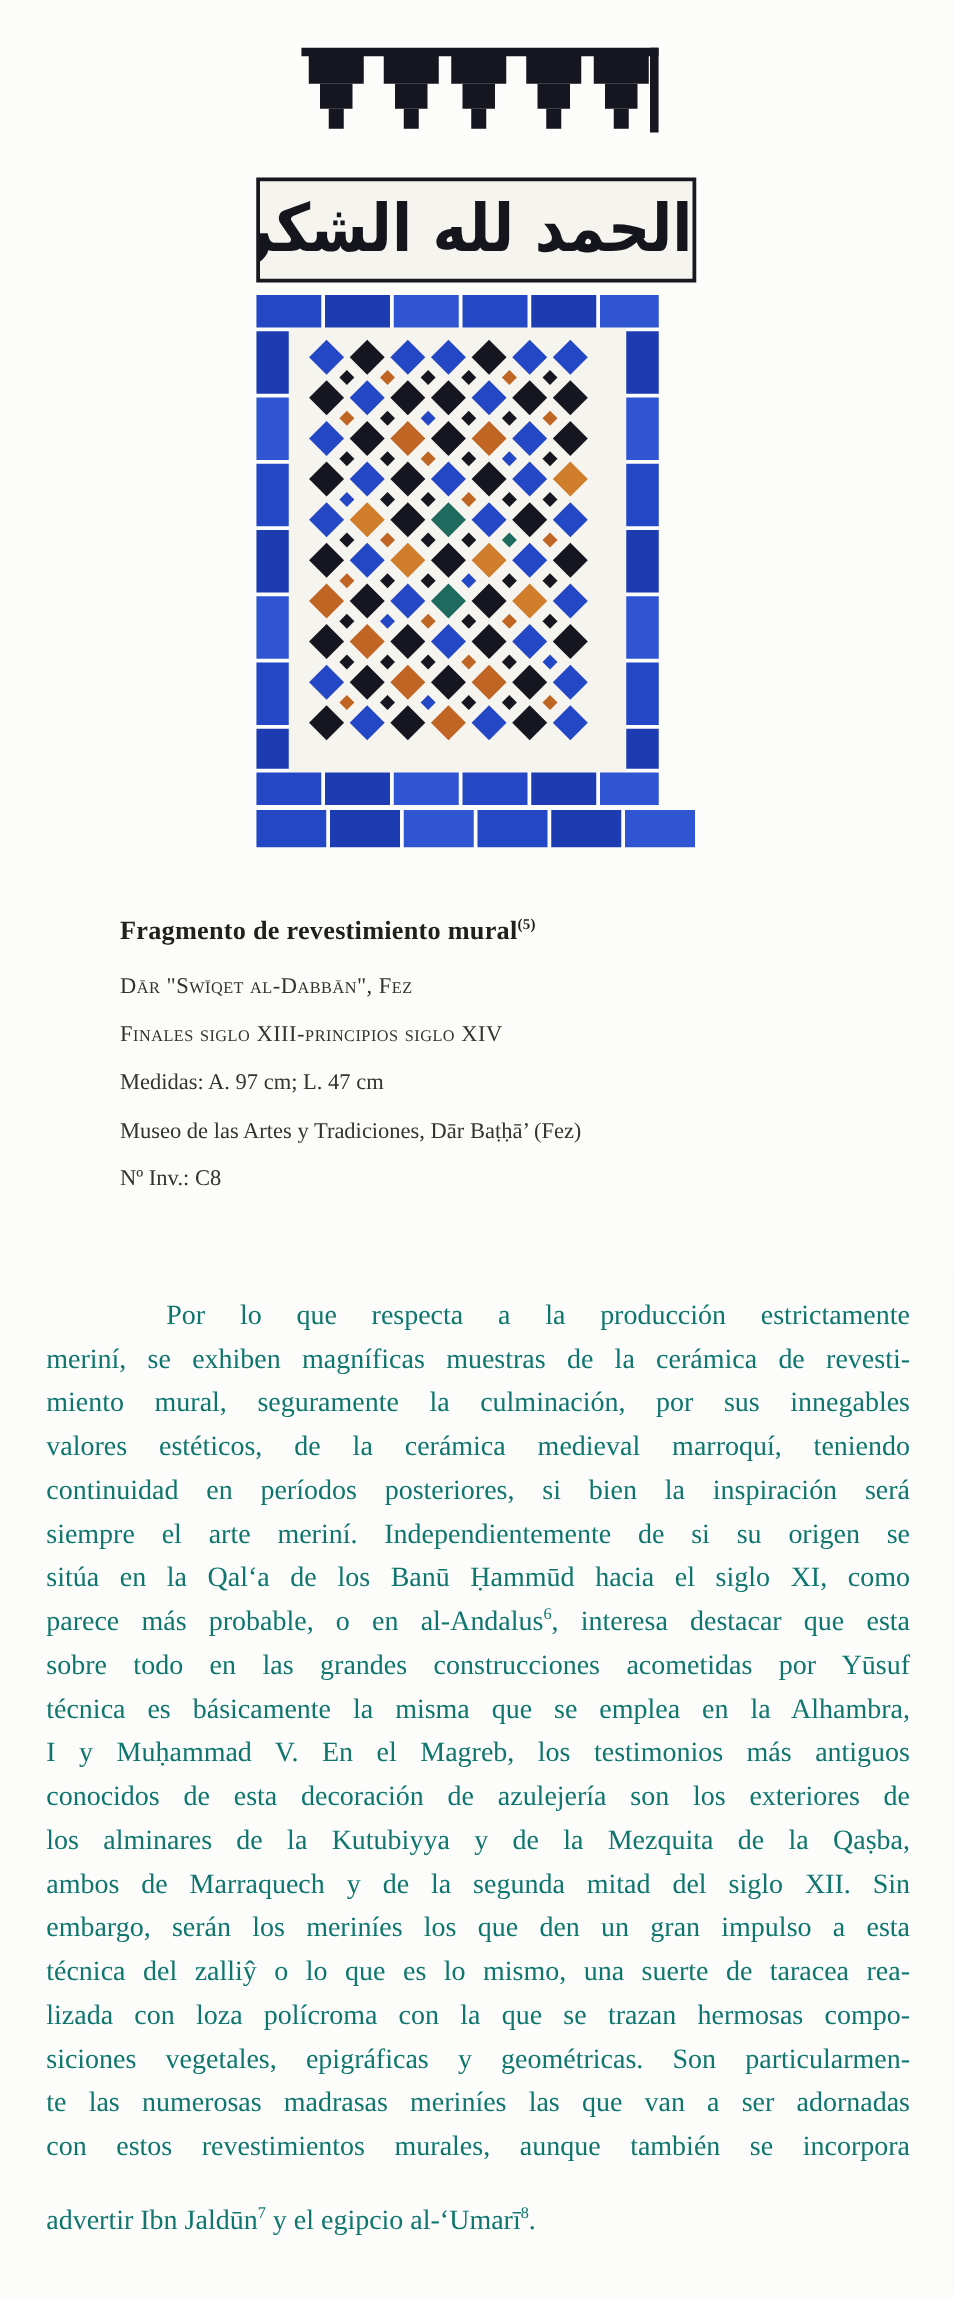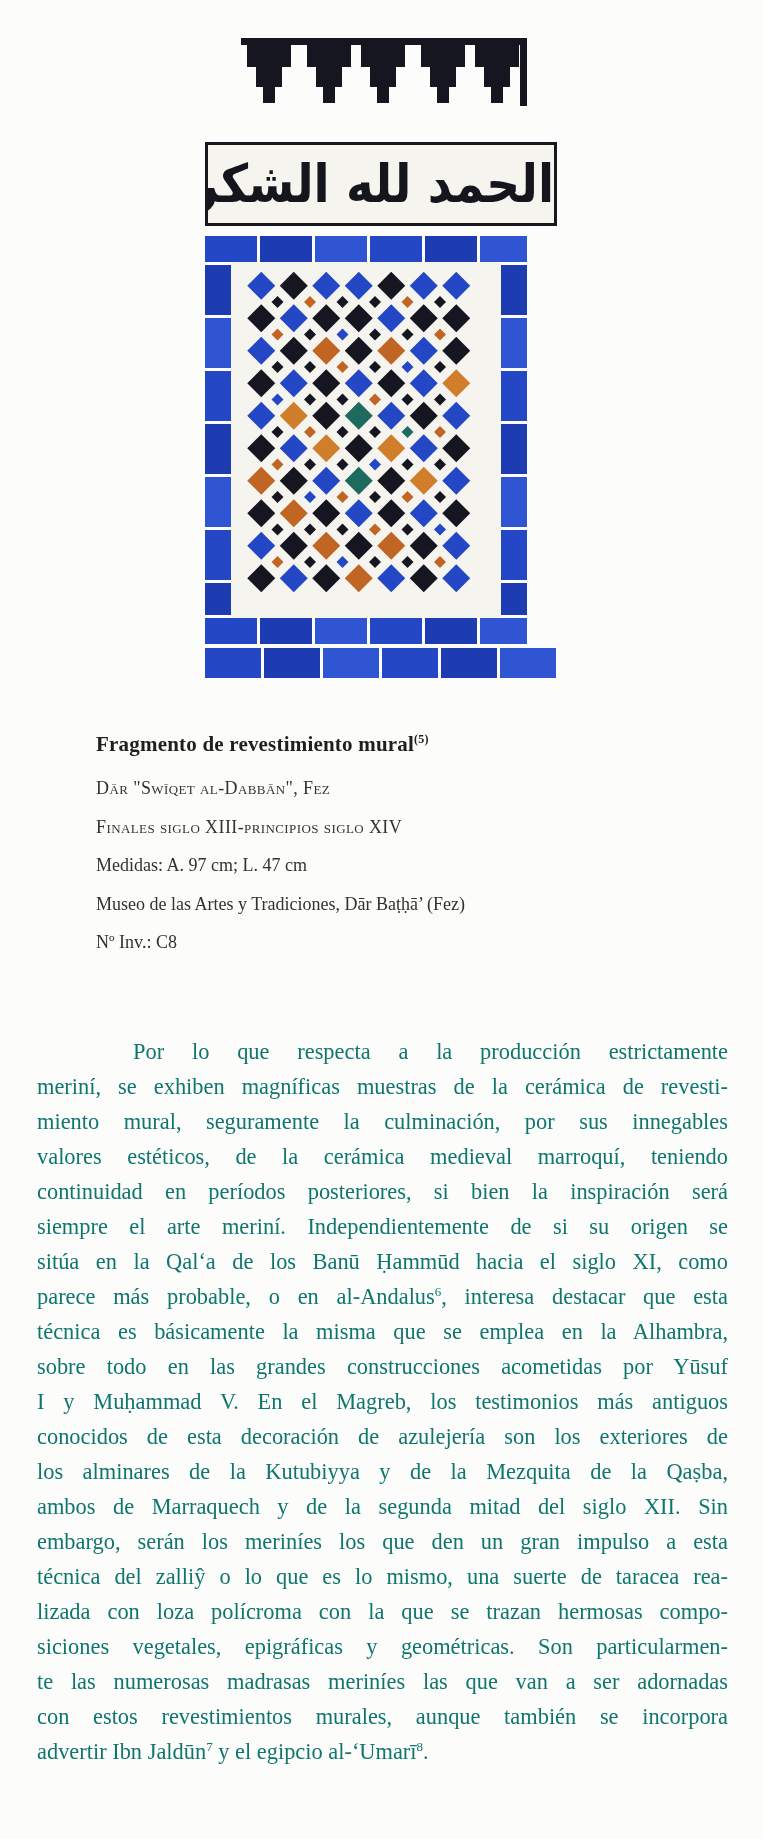--- a/index.html
+++ b/index.html
@@ -32,21 +32,21 @@
   
   #body-text{
     position:absolute; left:37px; top:1034px; width:691px;
     font-size:22.4px; color:#0f766e;
   }
   .bline{
     line-height:35px; height:35px; white-space:nowrap;
     text-align:justify; text-align-last:justify;
   }
   .bline.first{padding-left:96px; width:595px;}
-  .bline.last{text-align-last:left;}
+  .bline.last{text-align-last:left;margin-top:24px;}
   .it{}
   .sup{font-size:13px; vertical-align:super; line-height:0;}
 </style>
 </head>
 <body>
 
 <div id="page">
 
   <div id="photo">
     <div id="merlon-wrap">
@@ -251,22 +251,22 @@
 
   <div id="body-text">
       <div class="bline first"><span>Por lo que respecta a la producción estrictamente</span></div>
       <div class="bline"><span>meriní, se exhiben magníficas muestras de la </span><span class="it">cerámica de revesti-</span></div>
       <div class="bline"><span class="it">miento mural</span><span>, seguramente la culminación, por sus innegables</span></div>
       <div class="bline"><span>valores estéticos, de la cerámica medieval marroquí, teniendo</span></div>
       <div class="bline"><span>continuidad en períodos posteriores, si bien la inspiración será</span></div>
       <div class="bline"><span>siempre el arte meriní. Independientemente de si su origen se</span></div>
       <div class="bline"><span>sitúa en la Qal‘a de los Banū Ḥammūd hacia el siglo XI, como</span></div>
       <div class="bline"><span>parece más probable, o en al-Andalus</span><span class="sup">6</span><span>, interesa destacar que esta</span></div>
+      <div class="bline"><span>sobre todo en las grandes construcciones acometidas por Yūsuf</span></div>
       <div class="bline"><span>técnica es básicamente la misma que se emplea en la Alhambra,</span></div>
-      <div class="bline"><span>sobre todo en las grandes construcciones acometidas por Yūsuf</span></div>
       <div class="bline"><span>I y Muḥammad V. En el Magreb, los testimonios más antiguos</span></div>
       <div class="bline"><span>conocidos de esta decoración de azulejería son los exteriores de</span></div>
       <div class="bline"><span>los alminares de la </span><span class="it">Kutubiyya</span><span> y de la Mezquita de la </span><span class="it">Qaṣba</span><span>,</span></div>
       <div class="bline"><span>ambos de Marraquech y de la segunda mitad del siglo XII. Sin</span></div>
       <div class="bline"><span>embargo, serán los meriníes los que den un gran impulso a esta</span></div>
       <div class="bline"><span>técnica del </span><span class="it">zalliŷ</span><span> o lo que es lo mismo, una suerte de taracea rea-</span></div>
       <div class="bline"><span>lizada con loza polícroma con la que se trazan hermosas compo-</span></div>
       <div class="bline"><span>siciones vegetales, epigráficas y geométricas. Son particularmen-</span></div>
       <div class="bline"><span>te las numerosas madrasas meriníes las que van a ser adornadas</span></div>
       <div class="bline"><span>con estos revestimientos murales, aunque también se incorpora</span></div>

